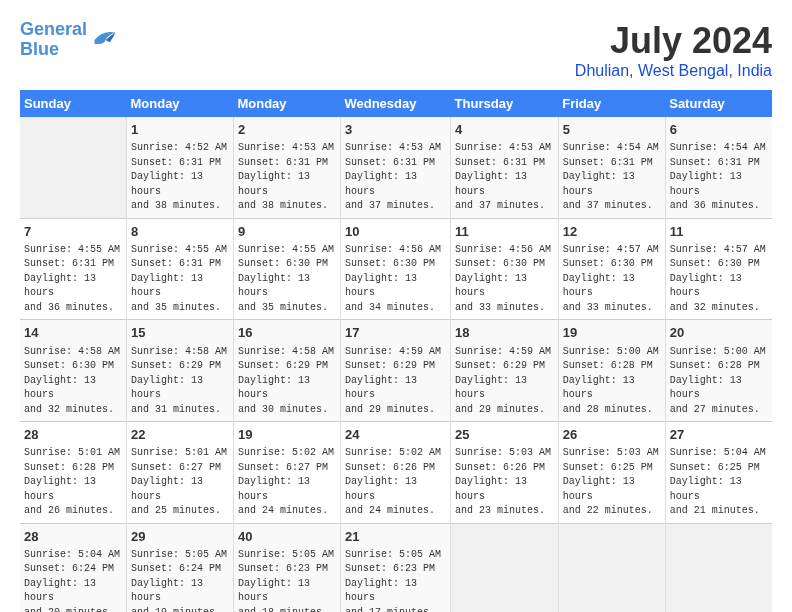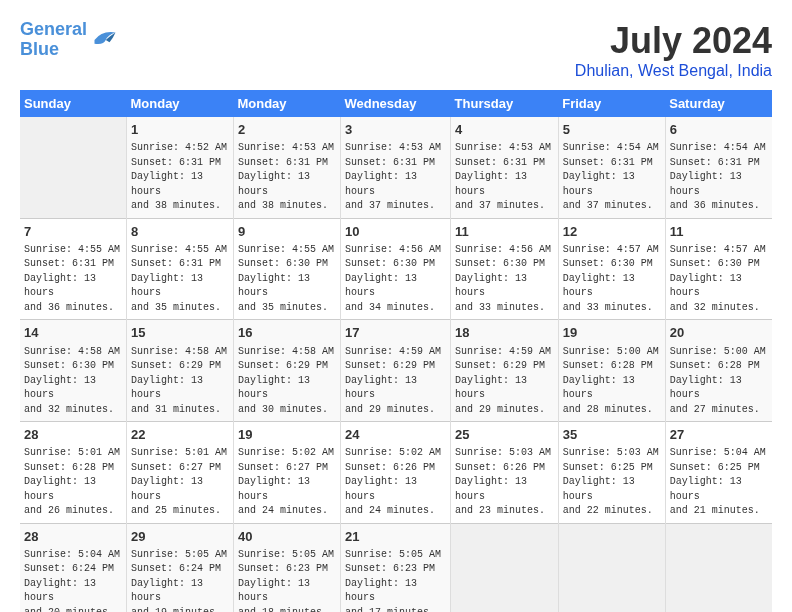--- a/index.html
+++ b/index.html
@@ -308,21 +308,21 @@
 and 24 minutes.</div>
         </td>
         <td>
           <span class="day-num">25</span>
           <div class="cell-info" style="white-space: pre-line;">Sunrise: 5:03 AM
 Sunset: 6:26 PM
 Daylight: 13 hours
 and 23 minutes.</div>
         </td>
         <td>
-          <span class="day-num">35</span>
+          <span class="day-num">26</span>
           <div class="cell-info" style="white-space: pre-line;">Sunrise: 5:03 AM
 Sunset: 6:25 PM
 Daylight: 13 hours
 and 22 minutes.</div>
         </td>
         <td>
           <span class="day-num">27</span>
           <div class="cell-info" style="white-space: pre-line;">Sunrise: 5:04 AM
 Sunset: 6:25 PM
 Daylight: 13 hours

